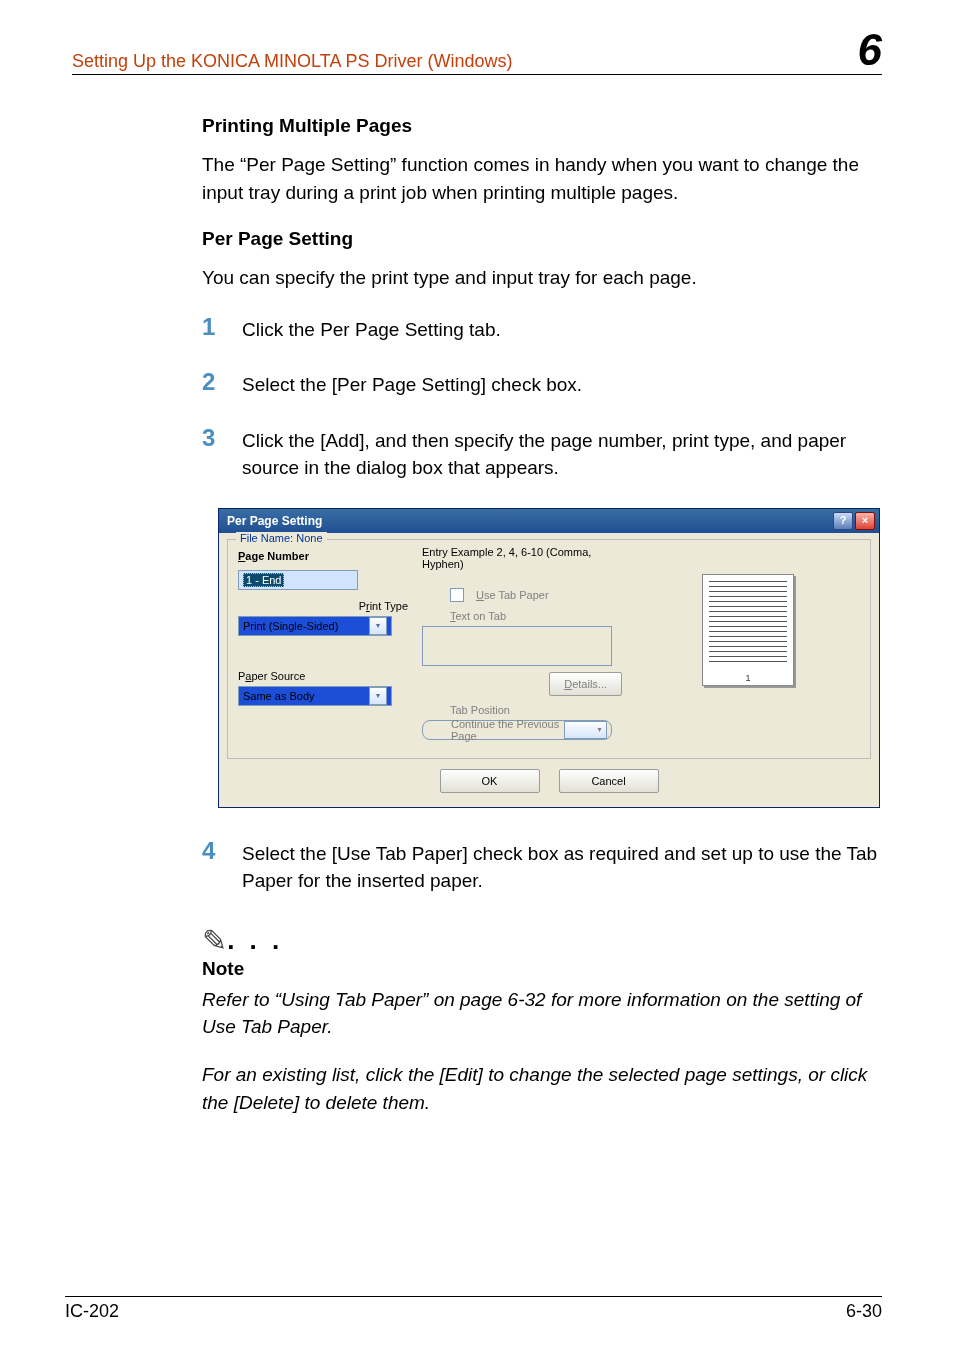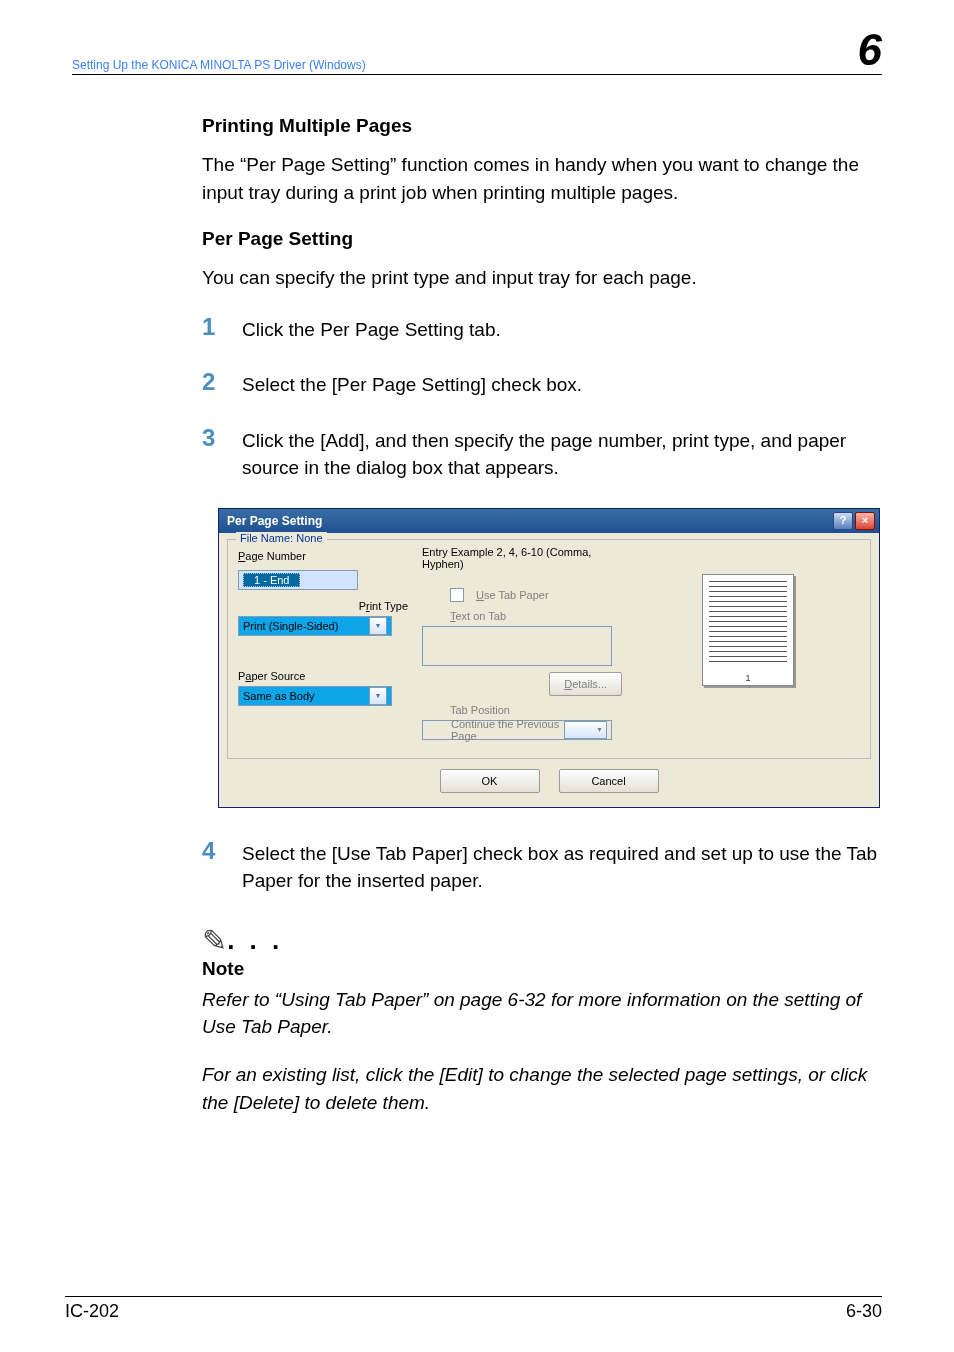--- a/index.html
+++ b/index.html
@@ -18,22 +18,22 @@
     position: relative;
   }
   .header-row {
     display: flex;
     align-items: flex-end;
     justify-content: space-between;
     border-bottom: 1px solid #000;
     padding-bottom: 2px;
   }
   .header-title {
-    font-size: 12px;
-    color: #3b82f6;
+    font-size: 18px;
+    color: #c2410c;
   }
   .header-chapter {
     font-size: 44px;
     font-weight: bold;
     font-style: italic;
     color: #000;
     line-height: 1;
   }
   .section {
     margin-top: 40px;
@@ -133,36 +133,36 @@
     align-items: center;
     gap: 8px;
     margin-bottom: 8px;
   }
   .label {
     font-size: 11px;
   }
   .u { text-decoration: underline; }
   .input, .select {
     border: 1px solid #7f9db9;
-    background: #0ea5e9;
+    background: #1d4ed8;
     height: 20px;
     box-sizing: border-box;
     font-size: 11px;
     padding: 0 4px;
     display: flex;
     align-items: center;
     justify-content: space-between;
   }
   .input.sel {
     background: #d0e3ff;
   }
   .input.sel .seltext {
-    background: #0369a1;
+    background: #0c4a6e;
     color: #fff;
-    padding: 0 10px;
+    padding: 0 2px;
     border: 1px dotted #aac6f0;
   }
   .dd-arrow {
     width: 16px;
     height: 16px;
     background: linear-gradient(#fefefe, #d6e5fb);
     border: 1px solid #7f9db9;
     display: flex;
     align-items: center;
     justify-content: center;
@@ -304,21 +304,21 @@
           <div class="win-ctrl">
             <div class="win-btn win-help">?</div>
             <div class="win-btn">×</div>
           </div>
         </div>
 
         <div class="group">
           <div class="group-title">File Name: None</div>
 
           <div class="row">
-            <div style="width:170px;">
+            <div style="width:170px;font-weight:bold;">
               <div class="label"><span class="u">P</span><span>age Number</span></div>
             </div>
           </div>
 
           <div class="layout-cols">
             <div class="col-left">
               <div class="input sel" style="width:120px;margin-bottom:10px;">
                 <span class="seltext">1 - End</span>
               </div>
 
@@ -347,21 +347,21 @@
               <div class="input disabled" style="width:190px;height:40px;background:#ece9d8;"></div>
 
               <div style="text-align:right;margin:6px 0 8px 0;">
                 <span class="btn disabled">
                     <span class="u">D</span>
                     <span>etails...</span>
                   </span>
               </div>
 
               <div class="label disabled" style="margin-bottom:4px;">Tab Position</div>
-              <div class="select disabled" style="width:190px;background:#ece9d8;">
+              <div class="select disabled" style="width:190px;background:#ece9d8;border-radius:8px;">
                 <span>Continue the Previous Page</span>
                 <div class="dd-arrow disabled">▾</div>
               </div>
             </div>
 
             <div class="col-right">
               <div class="preview-thumb"></div>
             </div>
           </div>
         </div>

